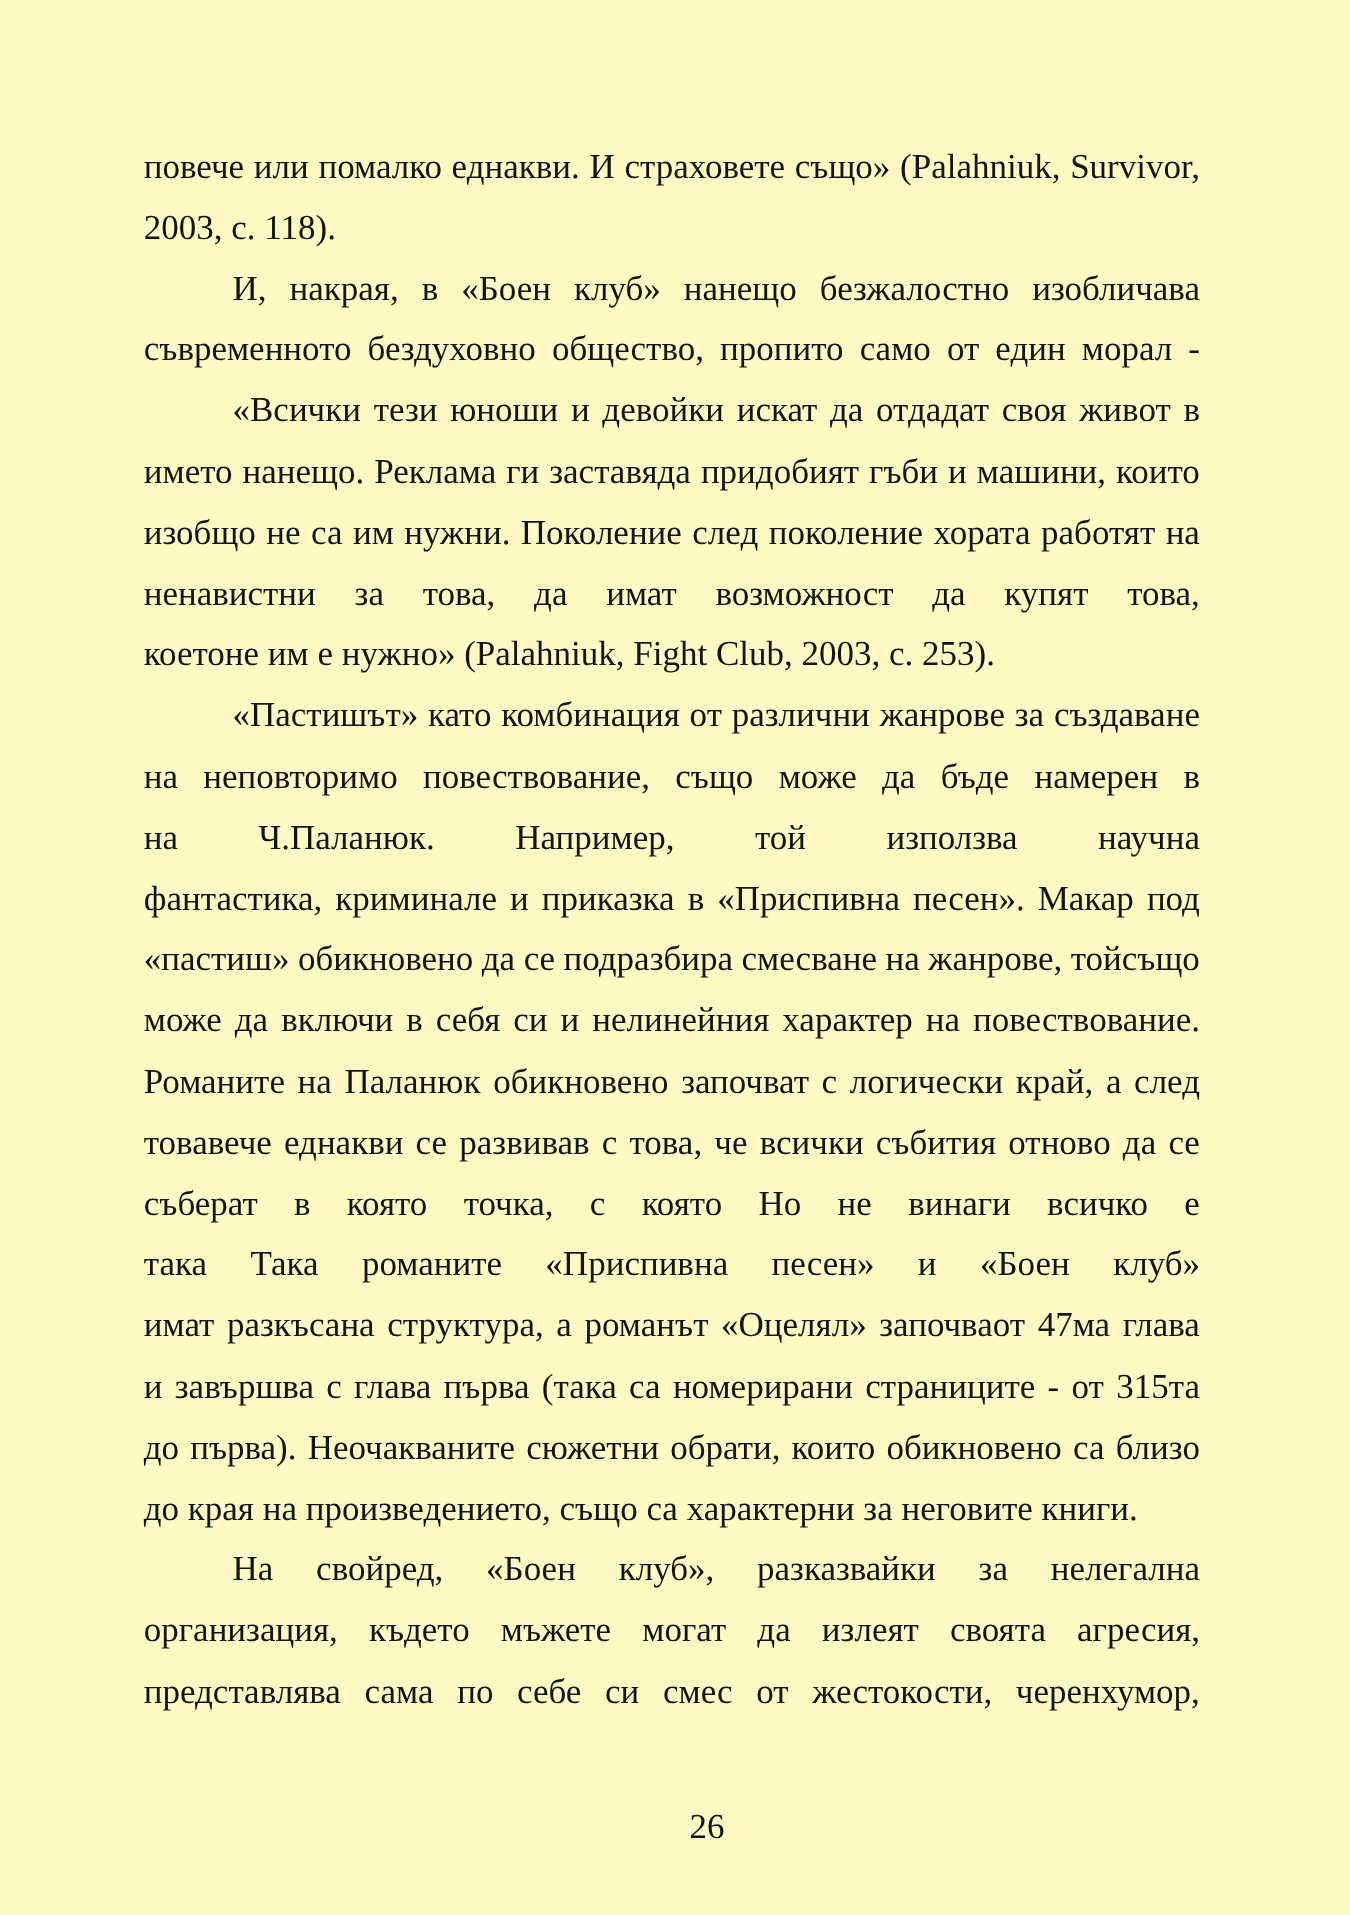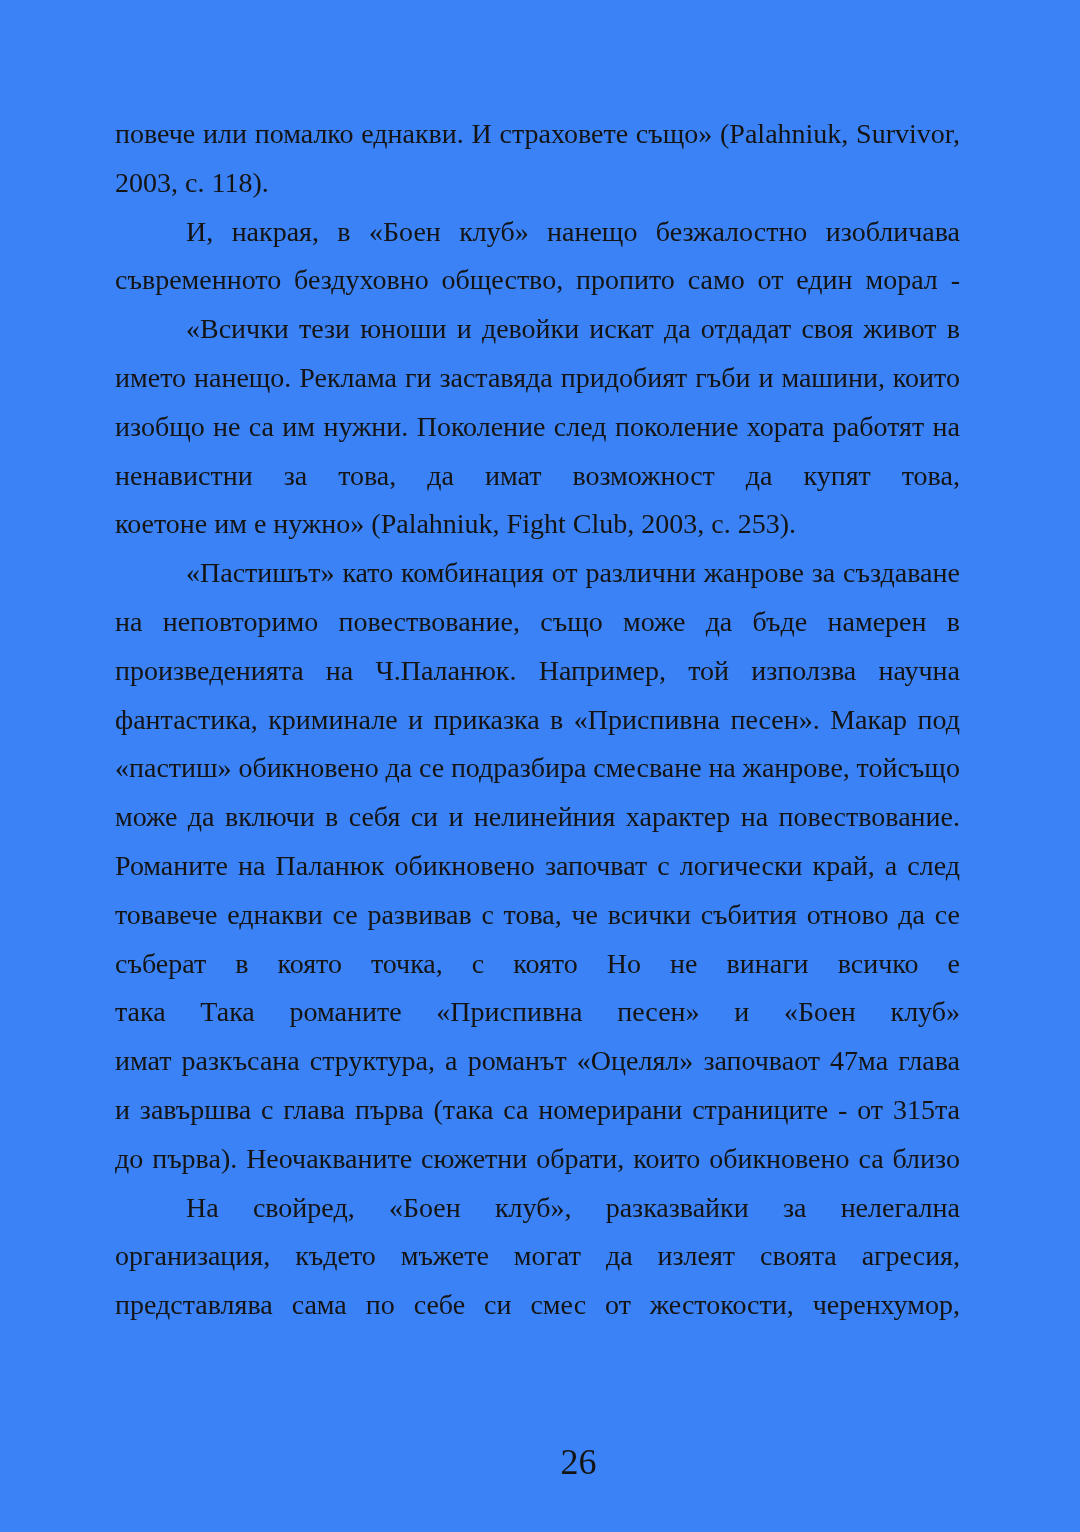--- a/index.html
+++ b/index.html
@@ -11,21 +11,21 @@
     width: 1080px;
     height: 1532px;
     position: relative;
     overflow: hidden;
     font-family: "Liberation Serif", "DejaVu Serif", serif;
     color: #141414;
   }
   .page {
     position: absolute;
     inset: 0;
-    background: #3b82f6;
+    background: #fef9c3;
   }
   .text-block {
     position: absolute;
     top: 110px;
     left: 115px;
     width: 845px;
   }
   .line {
     font-size: 28px;
     line-height: 48.8px;
@@ -41,24 +41,24 @@
   }
   .line.justified span {
     white-space: nowrap;
   }
   .line.indent {
     padding-left: 71px;
   }
   .page-footer {
     position: absolute;
     top: 1438px;
-    left: 114px;
+    left: 101px;
     width: 845px;
     text-align: center;
-    font-size: 36px;
+    font-size: 28px;
     line-height: 48.8px;
   }
   .page-footer .num {
     position: relative;
     left: 42px;
   }
 </style>
 </head>
 <body>
 
@@ -162,21 +162,20 @@
         <span>неповторимо</span>
         <span>повествование,</span>
         <span>също</span>
         <span>може</span>
         <span>да</span>
         <span>бъде</span>
         <span>намерен</span>
         <span>в</span>
       </div>
       <div class="line justified">
-        <span>произведенията</span>
         <span>на</span>
         <span>Ч.Паланюк.</span>
         <span>Например,</span>
         <span>той</span>
         <span>използва</span>
         <span>научна</span>
       </div>
       <div class="line justified">
         <span>фантастика,</span>
         <span>криминале</span>
@@ -290,20 +289,21 @@
         <span>до</span>
         <span>първа).</span>
         <span>Неочакваните</span>
         <span>сюжетни</span>
         <span>обрати,</span>
         <span>които</span>
         <span>обикновено</span>
         <span>са</span>
         <span>близо</span>
       </div>
+      <div class="line">до края на произведението, също са характерни за неговите книги.</div>
       <div class="line indent justified">
         <span>На</span>
         <span>свойред,</span>
         <span>«Боен</span>
         <span>клуб»,</span>
         <span>разказвайки</span>
         <span>за</span>
         <span>нелегална</span>
       </div>
       <div class="line justified">

